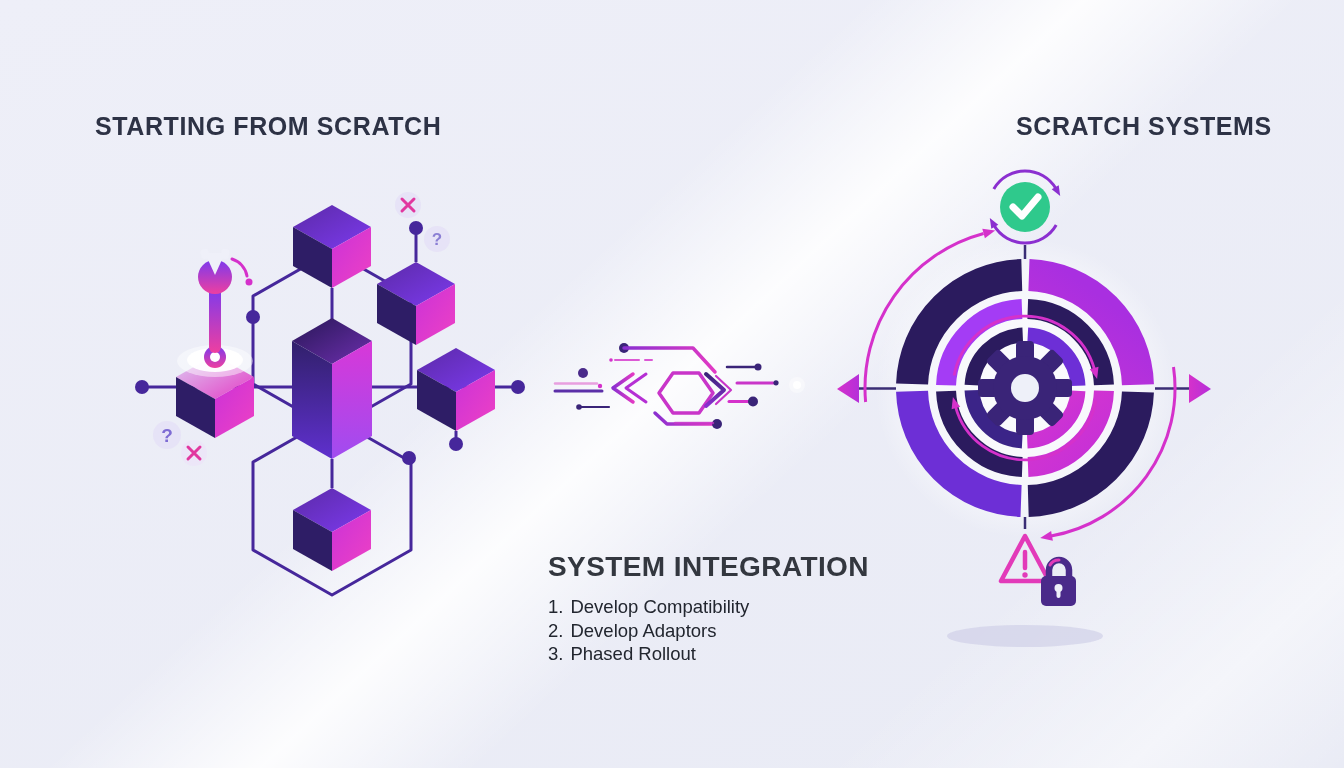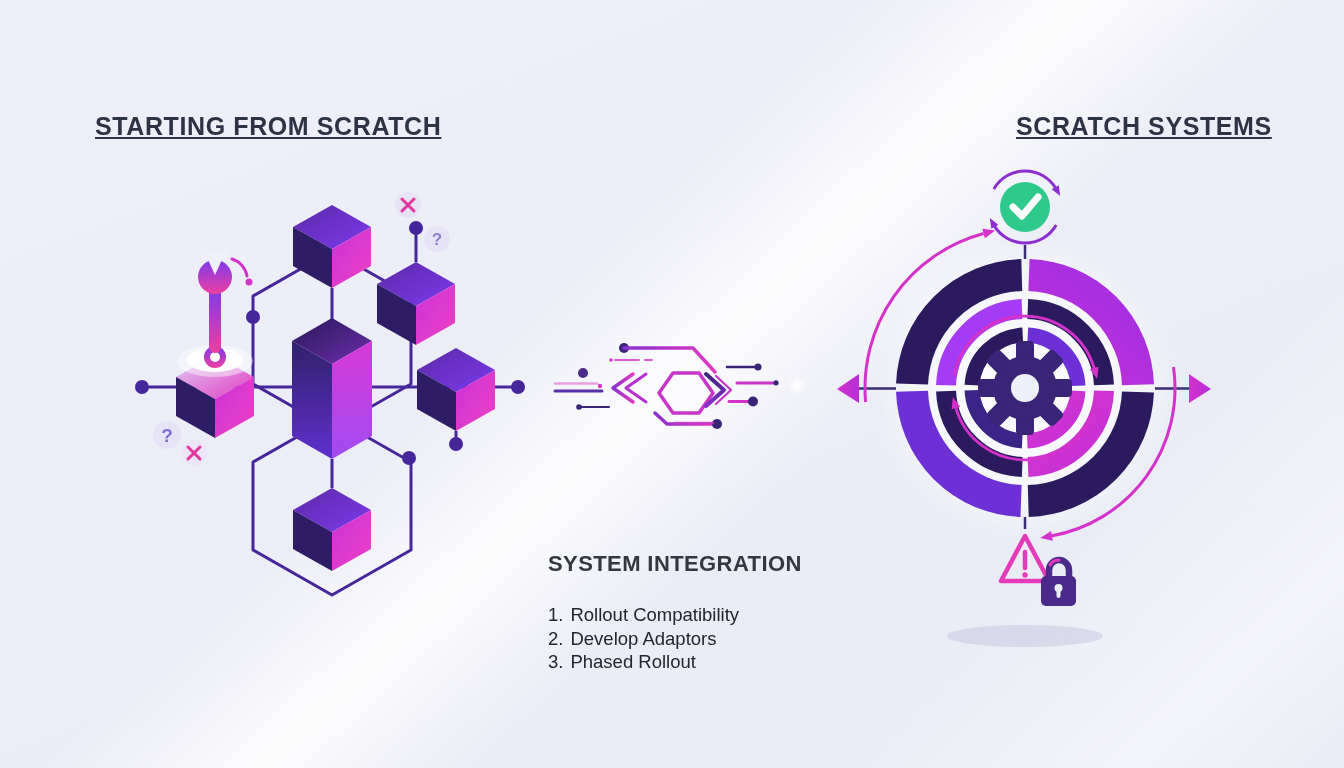--- a/index.html
+++ b/index.html
@@ -16,28 +16,28 @@
     position:absolute;inset:0;pointer-events:none;
     background:linear-gradient(137deg,rgba(255,255,255,0) 40%,rgba(255,255,255,0.88) 50%,rgba(255,255,255,0) 60%);
   }
   .sheen2{
     position:absolute;inset:0;pointer-events:none;
     background:linear-gradient(137deg,rgba(255,255,255,0) 76%,rgba(255,255,255,0.5) 90%,rgba(255,255,255,0) 100%);
   }
   .title{
     position:absolute;
     font-size:25px;font-weight:600;letter-spacing:0.6px;
-    color:#2d3245;white-space:nowrap;text-decoration:underline;
+    color:#2d3245;white-space:nowrap;
   }
   #left-title{left:95px;top:112px;}
   #right-title{left:1016px;top:112px;}
   #center-block{position:absolute;left:548px;top:551px;width:300px;}
   #center-title{
-    font-size:22px;font-weight:600;letter-spacing:0.4px;color:#33373f;
-    margin:0 0 26px 0;white-space:nowrap;
+    font-size:28px;font-weight:600;letter-spacing:0.4px;color:#33373f;
+    margin:0 0 12px 0;white-space:nowrap;
   }
   .step{
     display:flex;align-items:baseline;gap:7px;
     font-size:18.5px;line-height:23.5px;color:#22262f;white-space:nowrap;
   }
   .illo{position:absolute;}
   #left-illo{left:60px;top:165px;}
   #center-illo{left:535px;top:320px;}
   #right-illo{left:815px;top:155px;}
 </style>
@@ -329,21 +329,21 @@
   </svg>
 
   <div id="left-title" class="title">STARTING FROM SCRATCH</div>
 
   <div id="right-title" class="title">SCRATCH SYSTEMS</div>
 
   <div id="center-block">
     <h2 id="center-title">SYSTEM INTEGRATION</h2>
     <div class="step">
       <span>1.</span>
-      <span>Rollout Compatibility</span>
+      <span>Develop Compatibility</span>
     </div>
     <div class="step">
       <span>2.</span>
       <span>Develop Adaptors</span>
     </div>
     <div class="step">
       <span>3.</span>
       <span>Phased Rollout</span>
     </div>
   </div>

